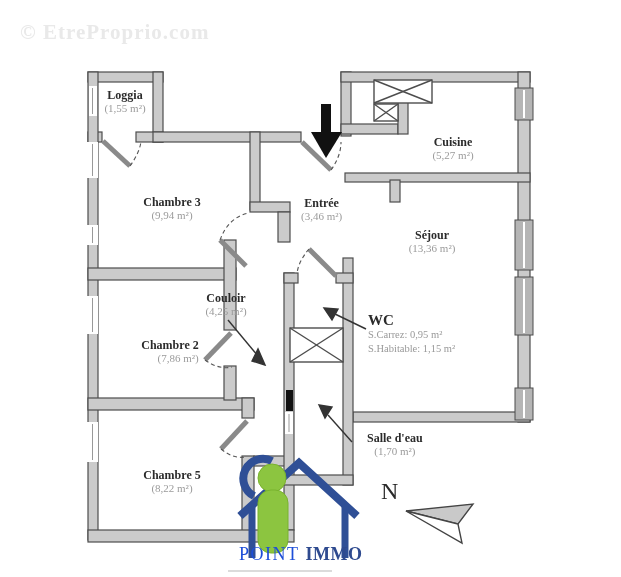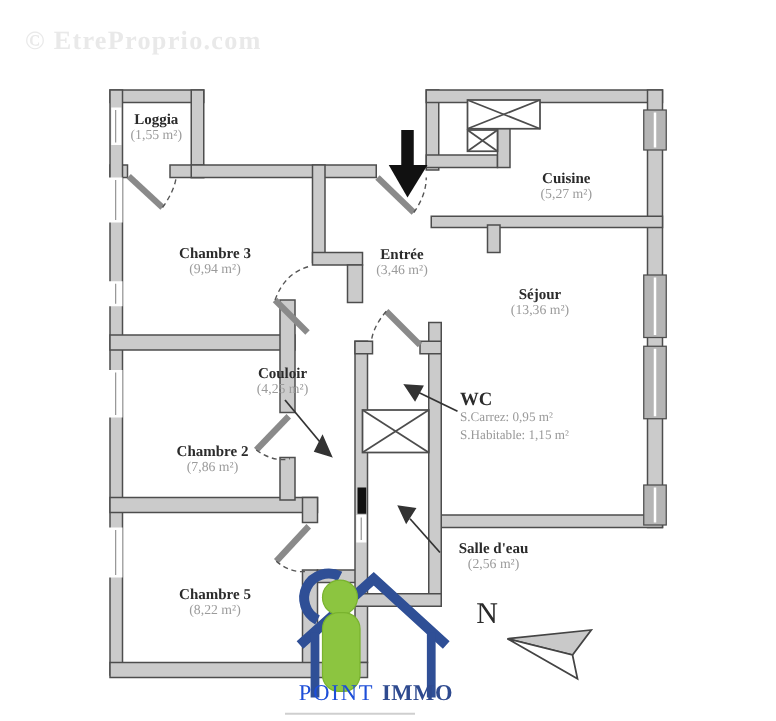--- a/index.html
+++ b/index.html
@@ -200,33 +200,33 @@
   <div class="room-label" style="left:432px;top:228px;">
     <div class="room-name">Séjour</div>
     <div class="room-area">(13,36 m²)</div>
   </div>
 
   <div class="room-label" style="left:226px;top:291px;">
     <div class="room-name">Couloir</div>
     <div class="room-area">(4,25 m²)</div>
   </div>
 
-  <div class="room-label" style="left:170px;top:354px;">
+  <div class="room-label" style="left:170px;top:338px;text-align:right;">
     <div class="room-name">Chambre 2</div>
     <div class="room-area">(7,86 m²)</div>
   </div>
 
   <div class="room-label" style="left:172px;top:468px;">
     <div class="room-name">Chambre 5</div>
     <div class="room-area">(8,22 m²)</div>
   </div>
 
   <div class="room-label align-left" style="left:367px;top:431px;">
     <div class="room-name">Salle d'eau</div>
-    <div class="room-area">(2,56 m²)</div>
+    <div class="room-area">(1,70 m²)</div>
   </div>
 
   <div class="wc-block">
     <div class="wc-title">WC</div>
     <div class="wc-line">S.Carrez: 0,95 m²</div>
     <div class="wc-line">S.Habitable: 1,15 m²</div>
   </div>
 
   <div class="compass-n">N</div>
 

